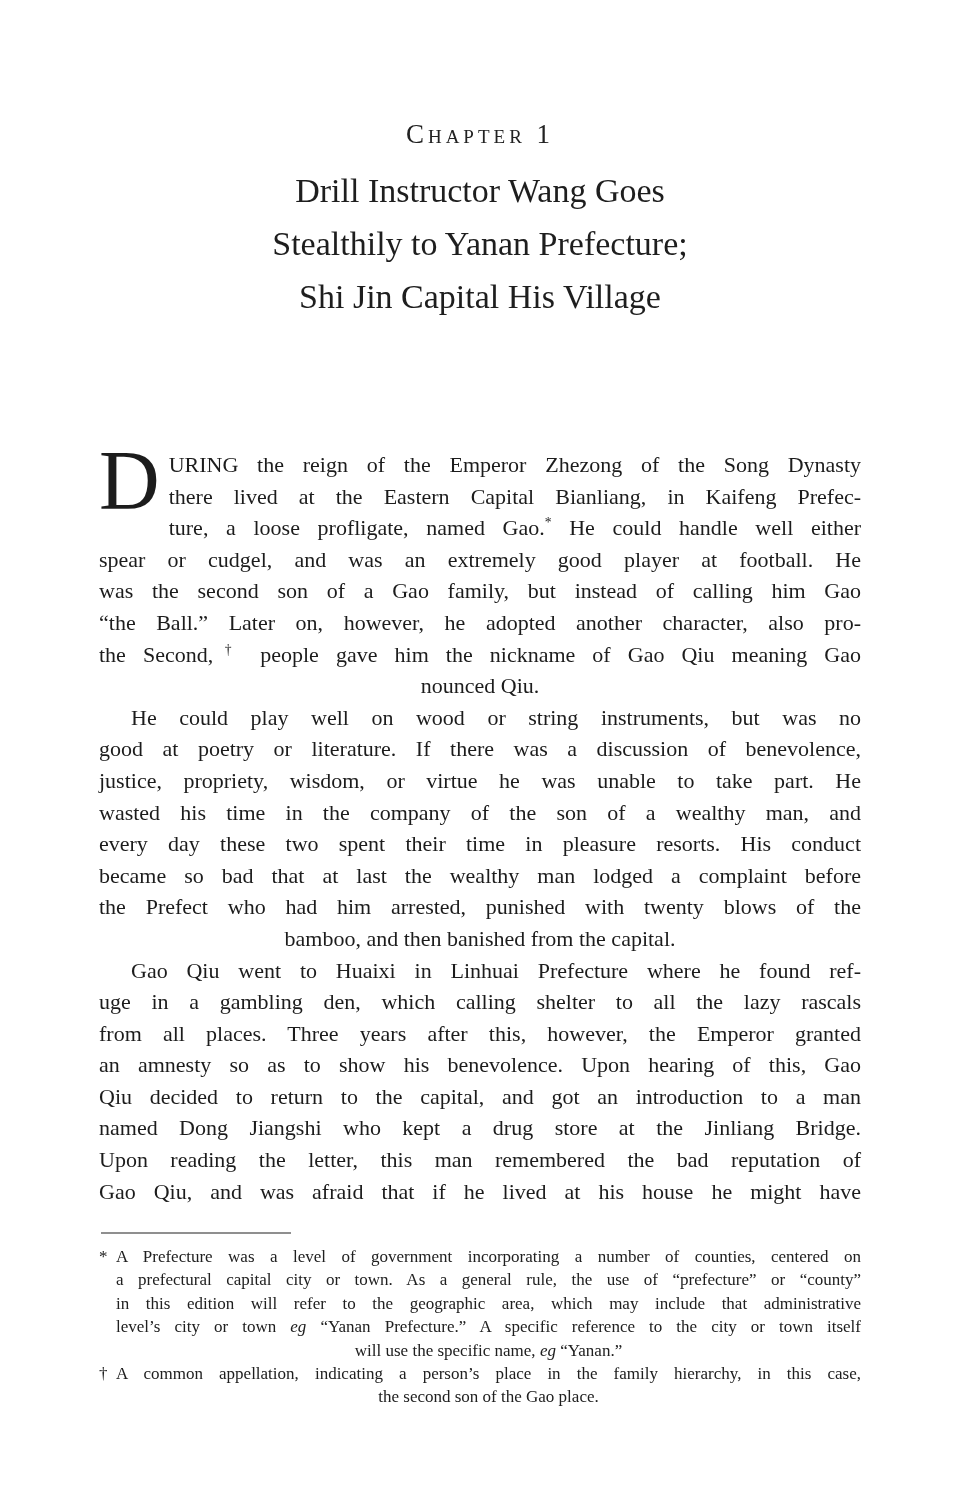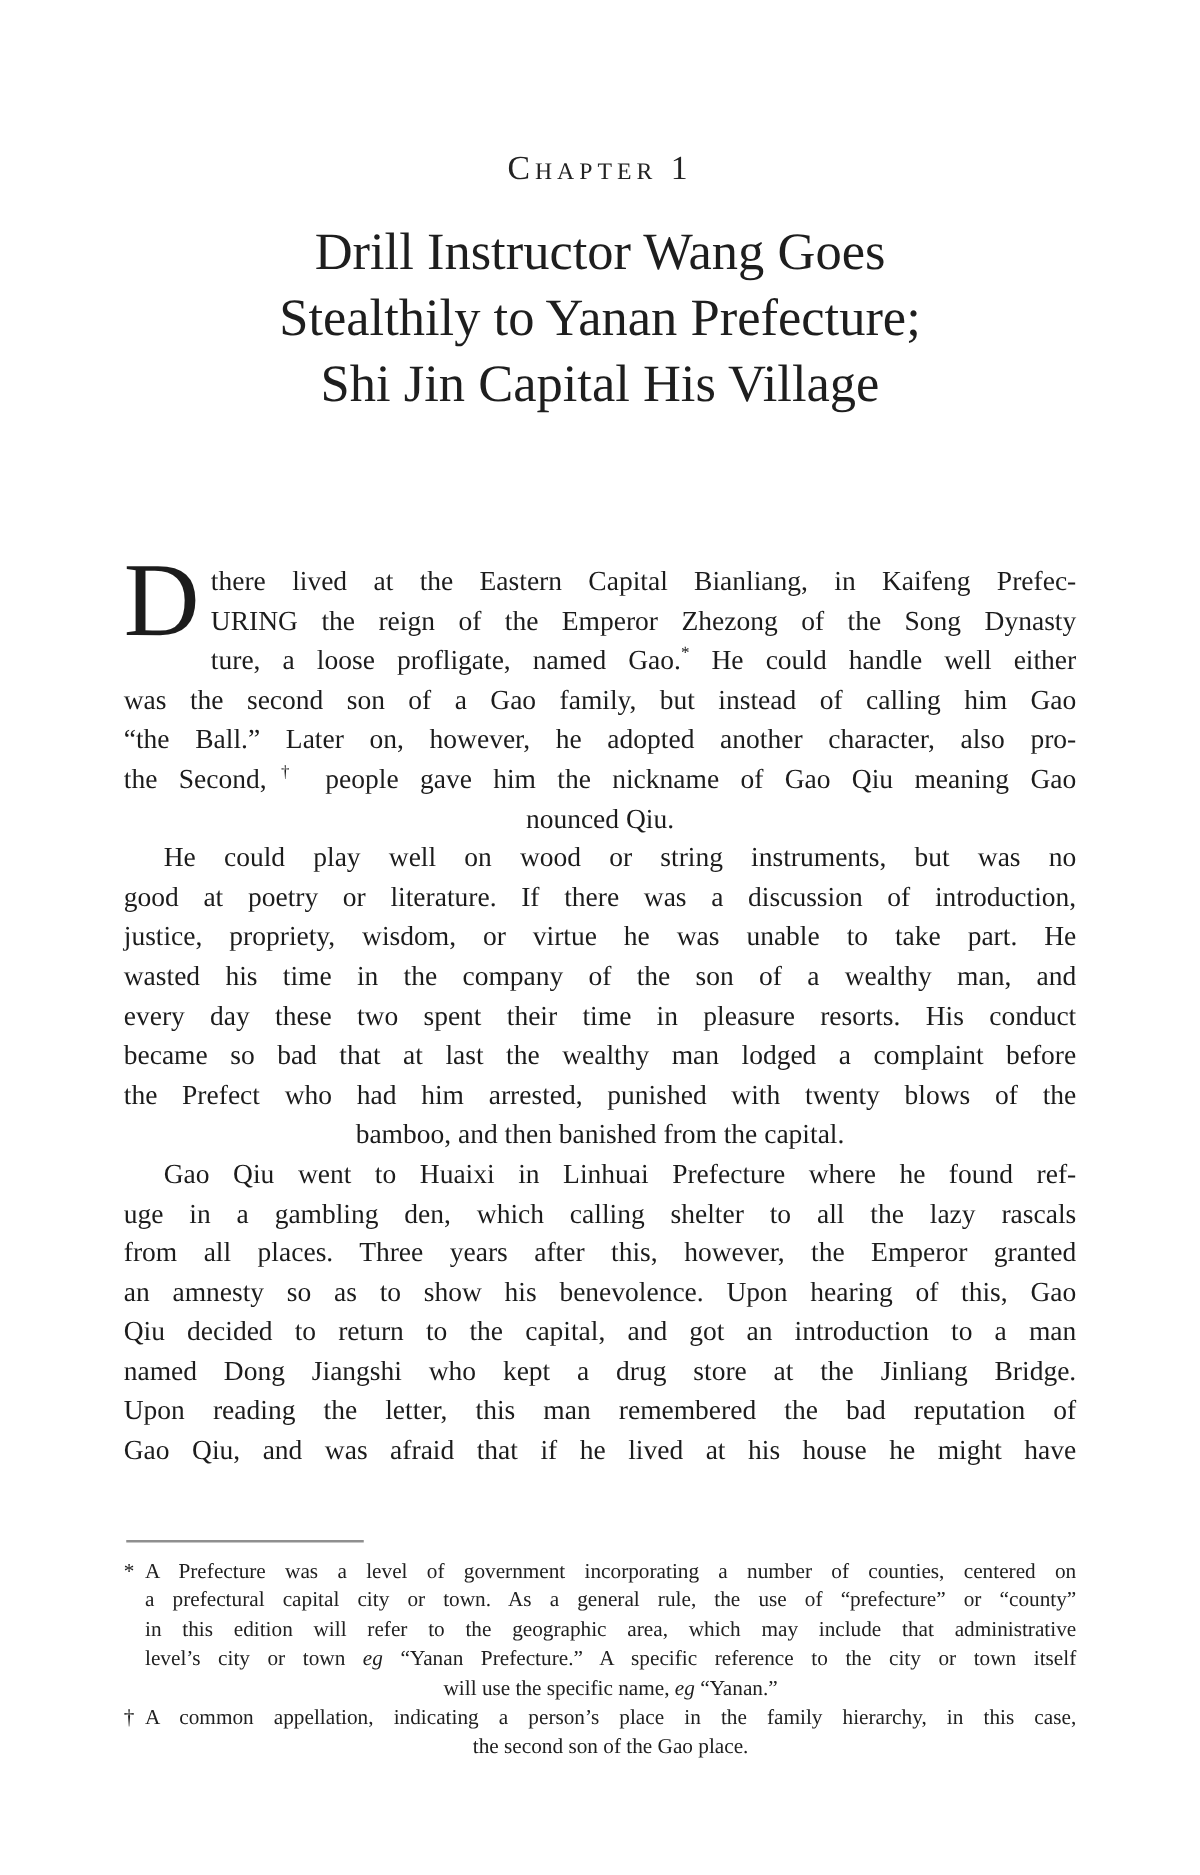--- a/index.html
+++ b/index.html
@@ -24,24 +24,24 @@
     text-align: center;
     font-size: 27px;
     line-height: 32px;
     font-variant: small-caps;
     letter-spacing: 4px;
     color: #222222;
   }
   .book-title {
     position: absolute;
     left: 99px;
-    top: 176px;
+    top: 164px;
     width: 762px;
     text-align: center;
-    font-size: 42px;
+    font-size: 34px;
     line-height: 53px;
     font-weight: 400;
     color: #1e1e1e;
   }
   .body-text {
     position: absolute;
     left: 99px;
     top: 449px;
     width: 762px;
     font-size: 22px;
@@ -104,31 +104,32 @@
 
   <div class="book-title">
     <div>Drill Instructor Wang Goes</div>
     <div>Stealthily to Yanan Prefecture;</div>
     <div>Shi Jin Capital His Village</div>
   </div>
 
   <div class="body-text">
       <div class="para">
         <span class="dropcap">D</span>
+        <div class="line">URING the reign of the Emperor Zhezong of the Song Dynasty</div>
         <div class="line">there lived at the Eastern Capital Bianliang, in Kaifeng Prefec-</div>
-        <div class="line">URING the reign of the Emperor Zhezong of the Song Dynasty</div>
         <div class="line">ture, a loose profligate, named Gao.<sup>*</sup> He could handle well either</div>
+        <div class="line">spear or cudgel, and was an extremely good player at football. He</div>
         <div class="line">was the second son of a Gao family, but instead of calling him Gao</div>
         <div class="line">“the Ball.” Later on, however, he adopted another character, also pro-</div>
         <div class="line">the Second,<sup>†</sup> people gave him the nickname of Gao Qiu meaning Gao</div>
         <div class="line lastline">nounced Qiu.</div>
       </div>
       <div class="para">
         <div class="line firstline">He could play well on wood or string instruments, but was no</div>
-        <div class="line">good at poetry or literature. If there was a discussion of introduction,</div>
+        <div class="line">good at poetry or literature. If there was a discussion of benevolence,</div>
         <div class="line">justice, propriety, wisdom, or virtue he was unable to take part. He</div>
         <div class="line">wasted his time in the company of the son of a wealthy man, and</div>
         <div class="line">every day these two spent their time in pleasure resorts. His conduct</div>
         <div class="line">became so bad that at last the wealthy man lodged a complaint before</div>
         <div class="line">the Prefect who had him arrested, punished with twenty blows of the</div>
         <div class="line lastline">bamboo, and then banished from the capital.</div>
       </div>
       <div class="para">
         <div class="line firstline">Gao Qiu went to Huaixi in Linhuai Prefecture where he found ref-</div>
         <div class="line">uge in a gambling den, which calling shelter to all the lazy rascals</div>

